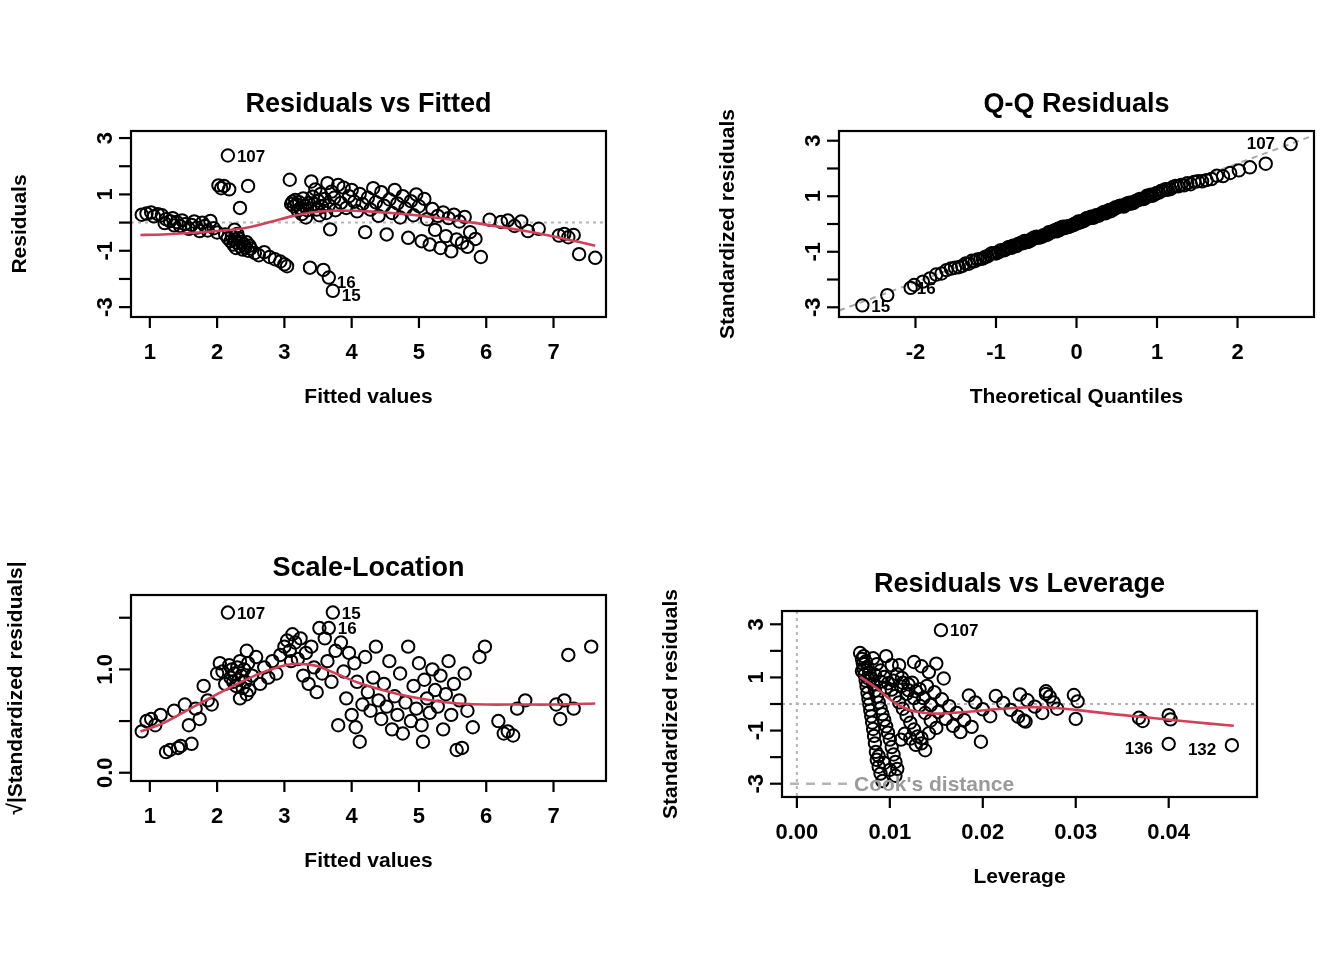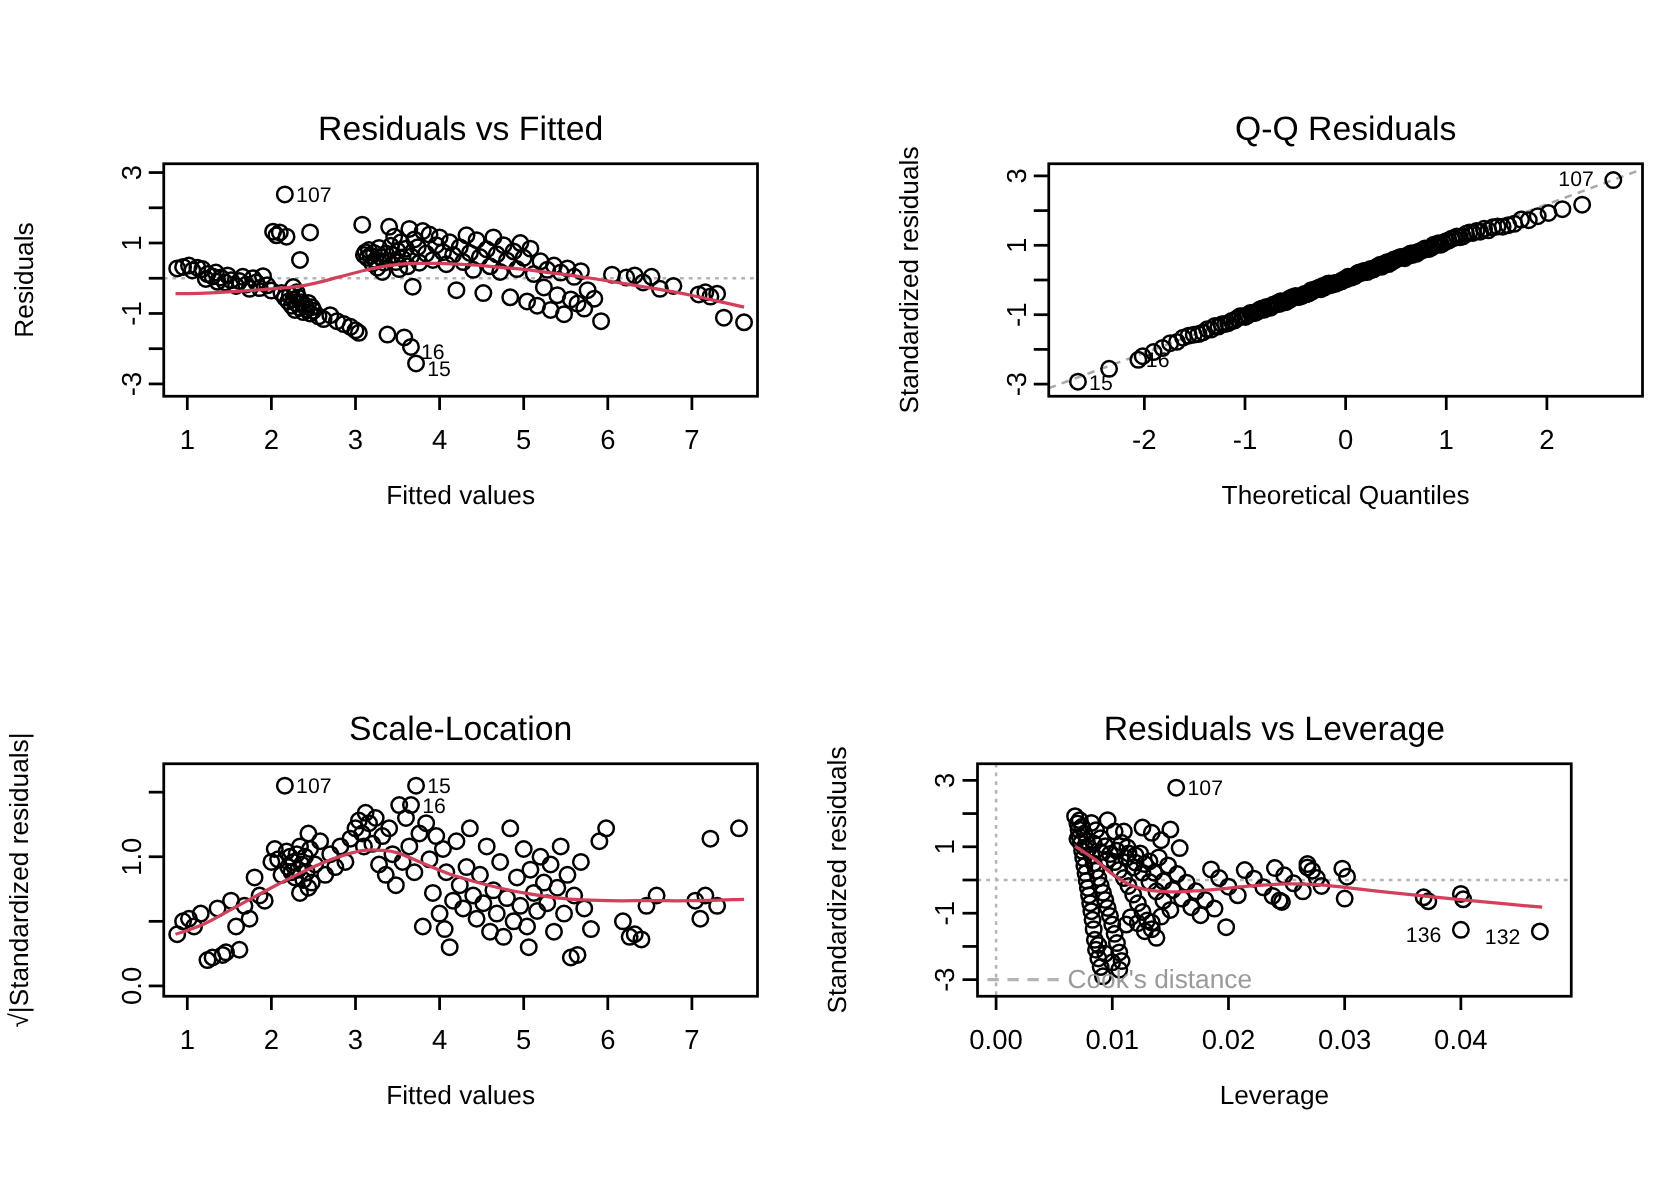--- a/index.html
+++ b/index.html
@@ -1,19 +1,19 @@
 <!DOCTYPE html>
 <html><head>
 <meta charset="utf-8">
 <style>
   html,body{margin:0;padding:0;background:#ffffff;}
   body{width:1344px;height:960px;overflow:hidden;
        font-family:"Liberation Sans","DejaVu Sans",sans-serif;color:#000;}
   #root{position:relative;width:1344px;height:960px;}
-  .panel{position:absolute;}
+  .panel{position:absolute;font-weight:bold;}
   svg{display:block;overflow:visible;}
   text{font-family:"Liberation Sans","DejaVu Sans",sans-serif;fill:#000;}
   .ttl{font-size:27px;text-anchor:middle;}
   .axlab{font-size:21px;text-anchor:middle;}
   .tick{font-size:22px;text-anchor:middle;}
   .ticky{font-size:22px;text-anchor:middle;}
   .ptlab{font-size:17px;}
   .cook{font-size:21px;fill:#9a9a9a;}
   .box{fill:none;stroke:#000;stroke-width:2.2;}
   .tkm{stroke:#000;stroke-width:2.2;}
@@ -417,21 +417,21 @@
         <line class="tkm" x1="119" x2="131" y1="196.23880597014926" y2="196.23880597014926"></line>
         <text class="ticky" transform="translate(105,196.23880597014926) rotate(-90)" dy="0.34em">1</text>
         <line class="tkm" x1="119" x2="131" y1="168.47761194029852" y2="168.47761194029852"></line>
         <line class="tkm" x1="119" x2="131" y1="140.71641791044777" y2="140.71641791044777"></line>
         <text class="ticky" transform="translate(105,140.71641791044777) rotate(-90)" dy="0.34em">3</text>
         <text class="ptlab" x="538.7" y="149.0">107</text>
         <text class="ptlab" x="163.3" y="312.3">15</text>
         <text class="ptlab" x="208.7" y="293.9">16</text>
       </svg>
   </div>
-  <div class="panel" style="left:0px;top:480px;">
+  <div class="panel" style="left:0px;top:464px;">
     <svg id="svg2" width="672" height="480" viewBox="0 0 672 480">
         <text class="ttl" x="368.5" y="112">Scale-Location</text>
         <text class="axlab" transform="translate(22,224) rotate(-90)">√|Standardized residuals|</text>
         <text class="axlab" x="368.5" y="403">Fitted values</text>
         <g>
           <circle class="pt" cx="141.76" cy="267.40" r="6.2"></circle>
           <circle class="pt" cx="146.47" cy="257.07" r="6.2"></circle>
           <circle class="pt" cx="151.18" cy="255.00" r="6.2"></circle>
           <circle class="pt" cx="155.22" cy="261.20" r="6.2"></circle>
           <circle class="pt" cx="160.60" cy="250.87" r="6.2"></circle>

